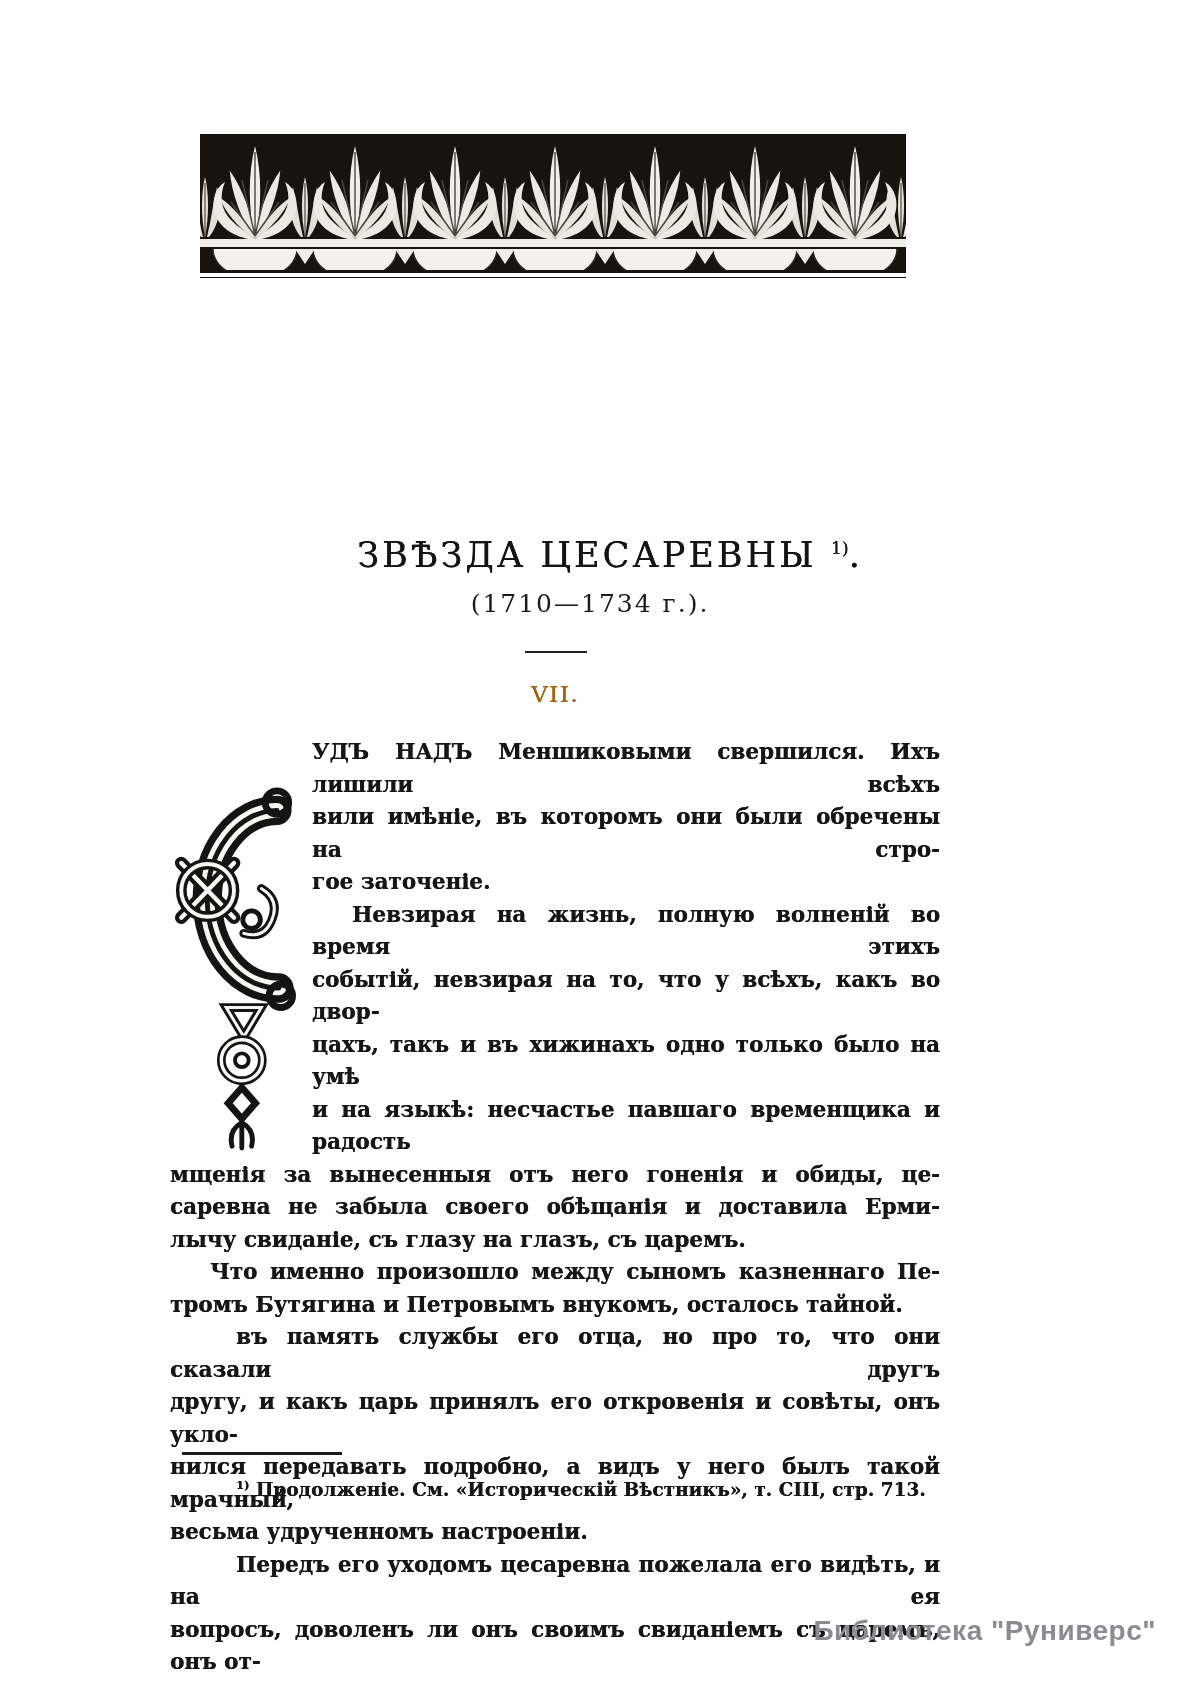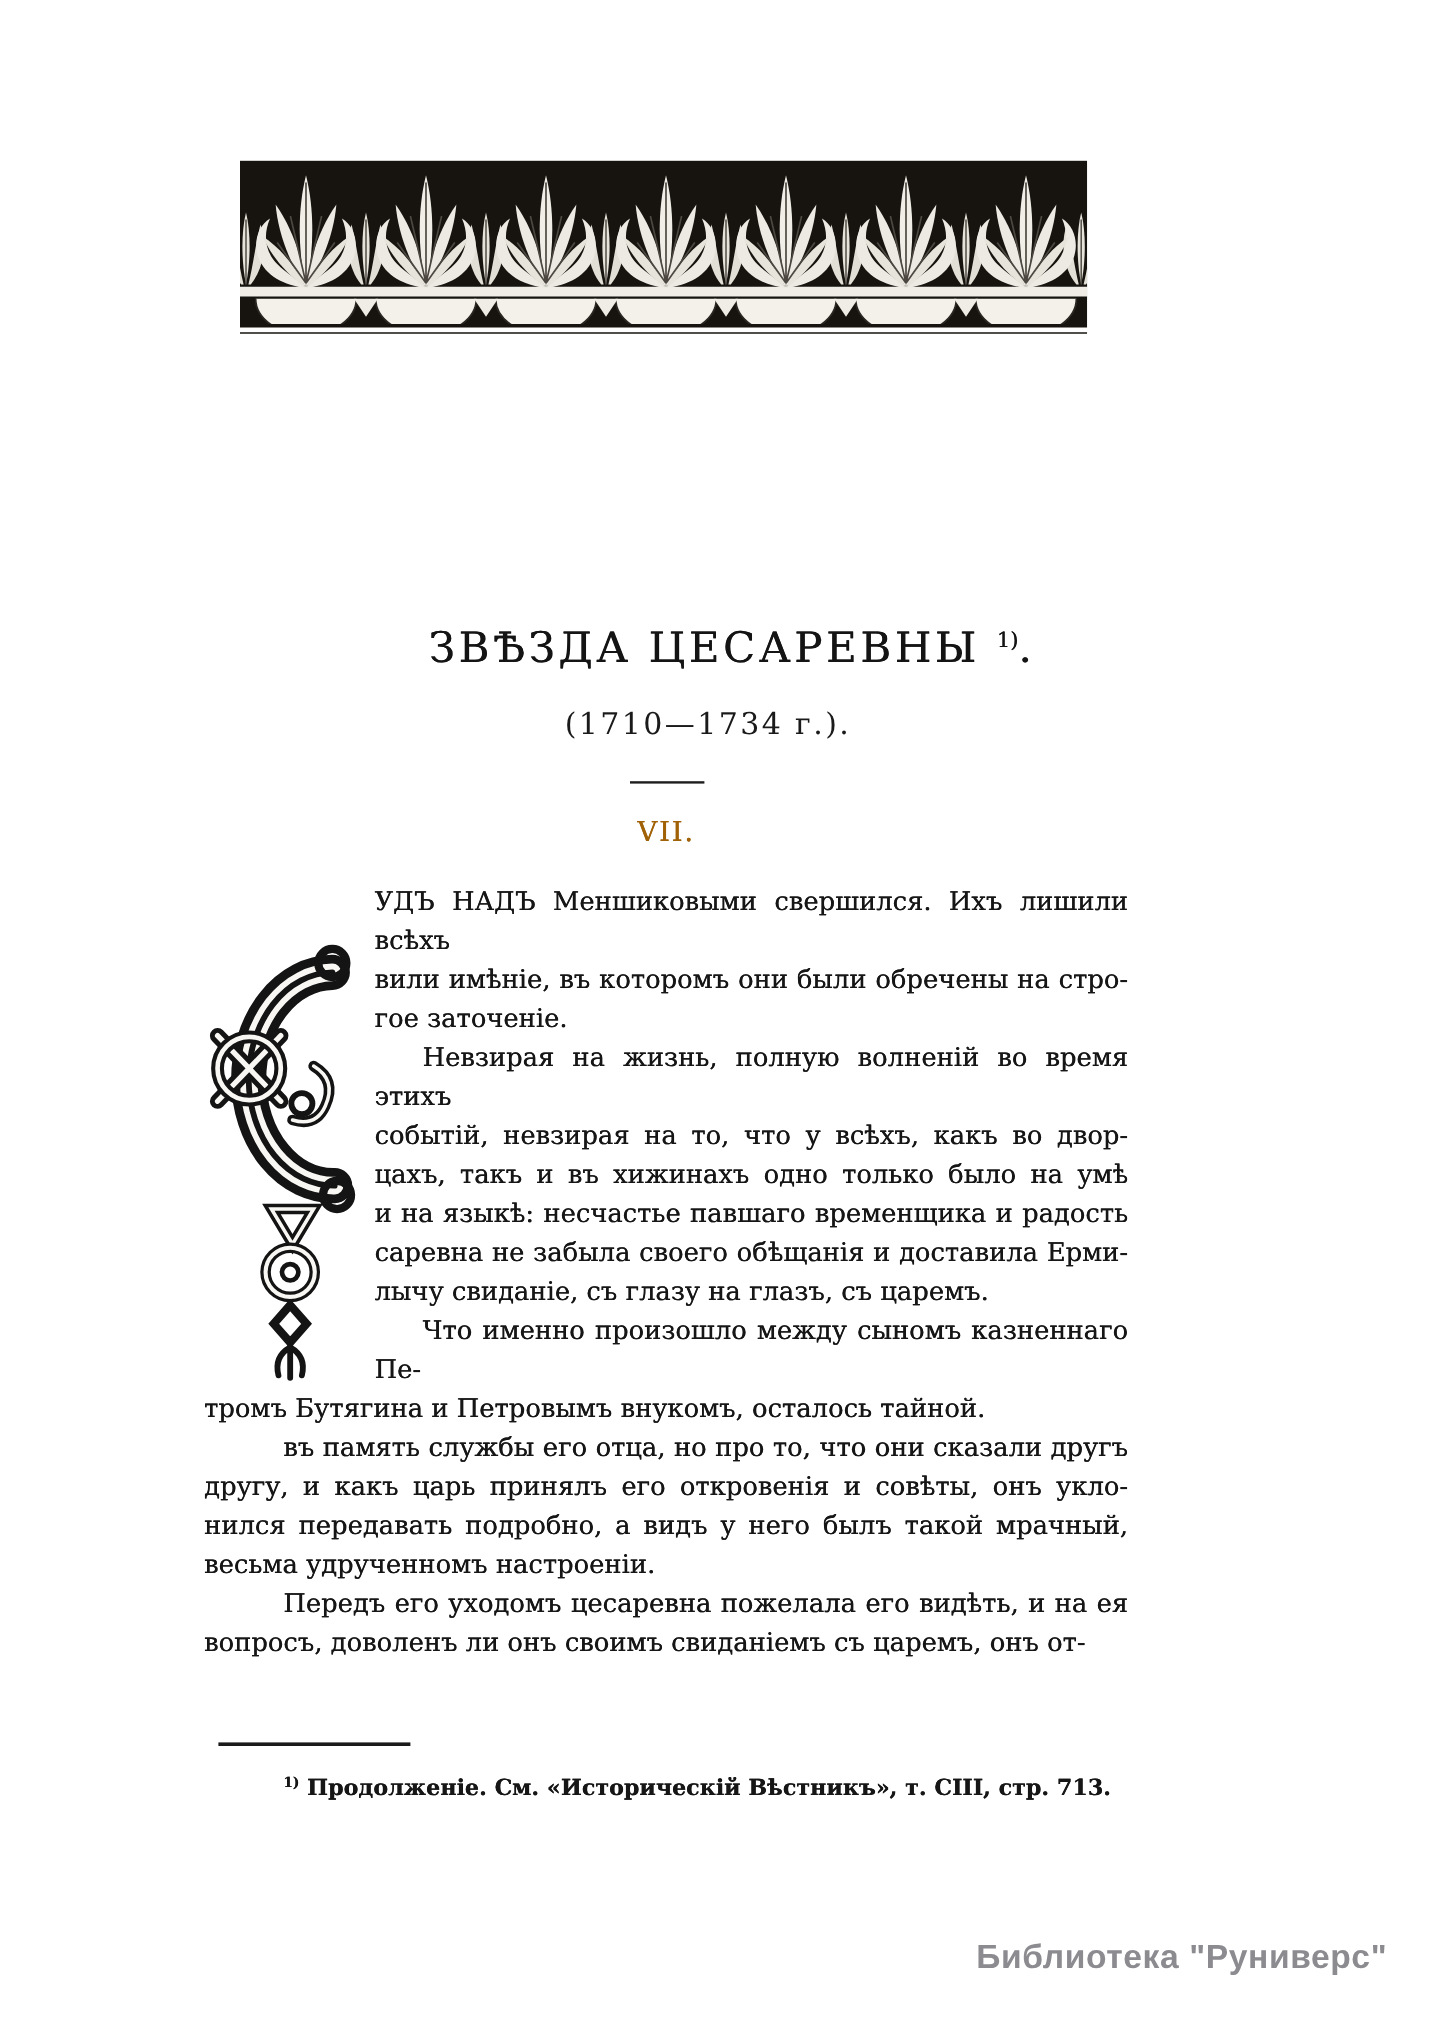--- a/index.html
+++ b/index.html
@@ -13,21 +13,21 @@
   }
 
   
   .band {
     position:absolute; left:200px; top:128px;
     width:706px; height:152px;
   }
 
   
   .title {
-    position:absolute; top:521px; left:160px; width:900px;
+    position:absolute; top:535px; left:160px; width:900px;
     text-align:center;
     font-size:35px; letter-spacing:3px;
     color:#141414;
     text-shadow:0.3px 0 currentColor;
     white-space:nowrap;
   }
   .title sup { font-size:0.5em; letter-spacing:0; vertical-align:super; }
   .subtitle {
     position:absolute; top:589px; left:170px; width:840px;
     text-align:center;
@@ -50,21 +50,21 @@
   .bodytext {
     position:absolute; left:170px; top:736px; width:770px;
     font-size:21.5px; line-height:32.5px;
     text-shadow:0.25px 0 currentColor;
   }
   .dropcap {
     float:left;
     width:128px; height:410px;
     margin:6px 14px 0 0;
   }
-  .para { margin:0; }
+  .para { margin:0;font-weight:bold; }
   .tline { text-align:justify; }
   .tline.fill { text-align-last:justify; }
   .para.indent .tline:first-child { text-indent:40px; }
   .para.indent-wide .tline:first-child { text-indent:66px; }
 
   
   .footnote-block { position:absolute; left:182px; top:1452px; width:770px;font-weight:bold; }
   .footnote-rule { width:160px; height:3px; background:#1b1b1b; }
   .footnote-text {
     margin-top:17px; padding-left:54px;
@@ -195,20 +195,21 @@
   <div class="para">
       <div class="tline fill">УДЪ НАДЪ Меншиковыми свершился. Ихъ лишили всѣхъ</div>
       <div class="tline fill">вили имѣніе, въ которомъ они были обречены на стро-</div>
       <div class="tline">гое заточеніе.</div>
     </div>
   <div class="para indent">
       <div class="tline fill">Невзирая на жизнь, полную волненій во время этихъ</div>
       <div class="tline fill">событій, невзирая на то, что у всѣхъ, какъ во двор-</div>
       <div class="tline fill">цахъ, такъ и въ хижинахъ одно только было на умѣ</div>
       <div class="tline fill">и на языкѣ: несчастье павшаго временщика и радость</div>
+      <div class="tline fill">мщенія за вынесенныя отъ него гоненія и обиды, це-</div>
       <div class="tline fill">саревна не забыла своего обѣщанія и доставила Ерми-</div>
       <div class="tline">лычу свиданіе, съ глазу на глазъ, съ царемъ.</div>
     </div>
   <div class="para indent">
       <div class="tline fill">Что именно произошло между сыномъ казненнаго Пе-</div>
       <div class="tline">тромъ Бутягина и Петровымъ внукомъ, осталось тайной.</div>
     </div>
   <div class="para indent-wide">
       <div class="tline fill">въ память службы его отца, но про то, что они сказали другъ</div>
       <div class="tline fill">другу, и какъ царь принялъ его откровенія и совѣты, онъ укло-</div>

